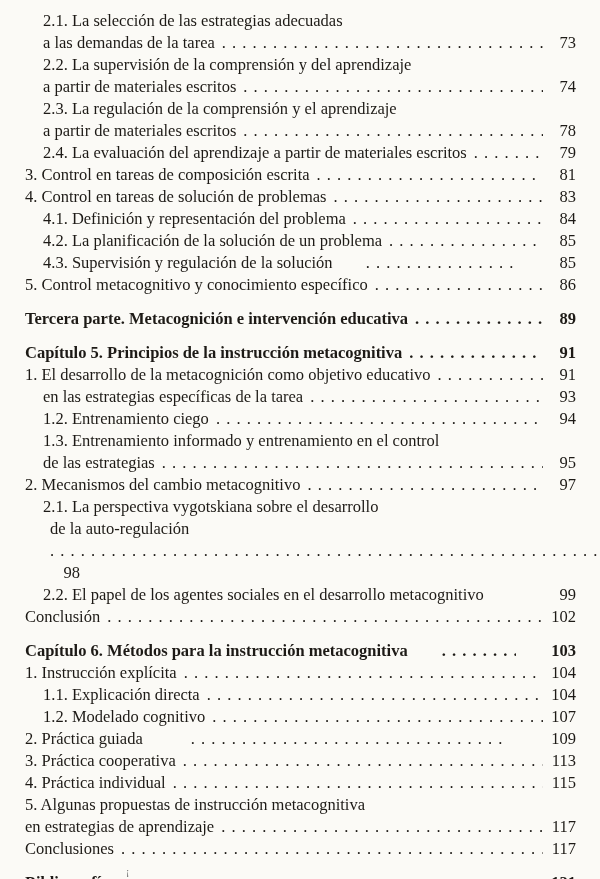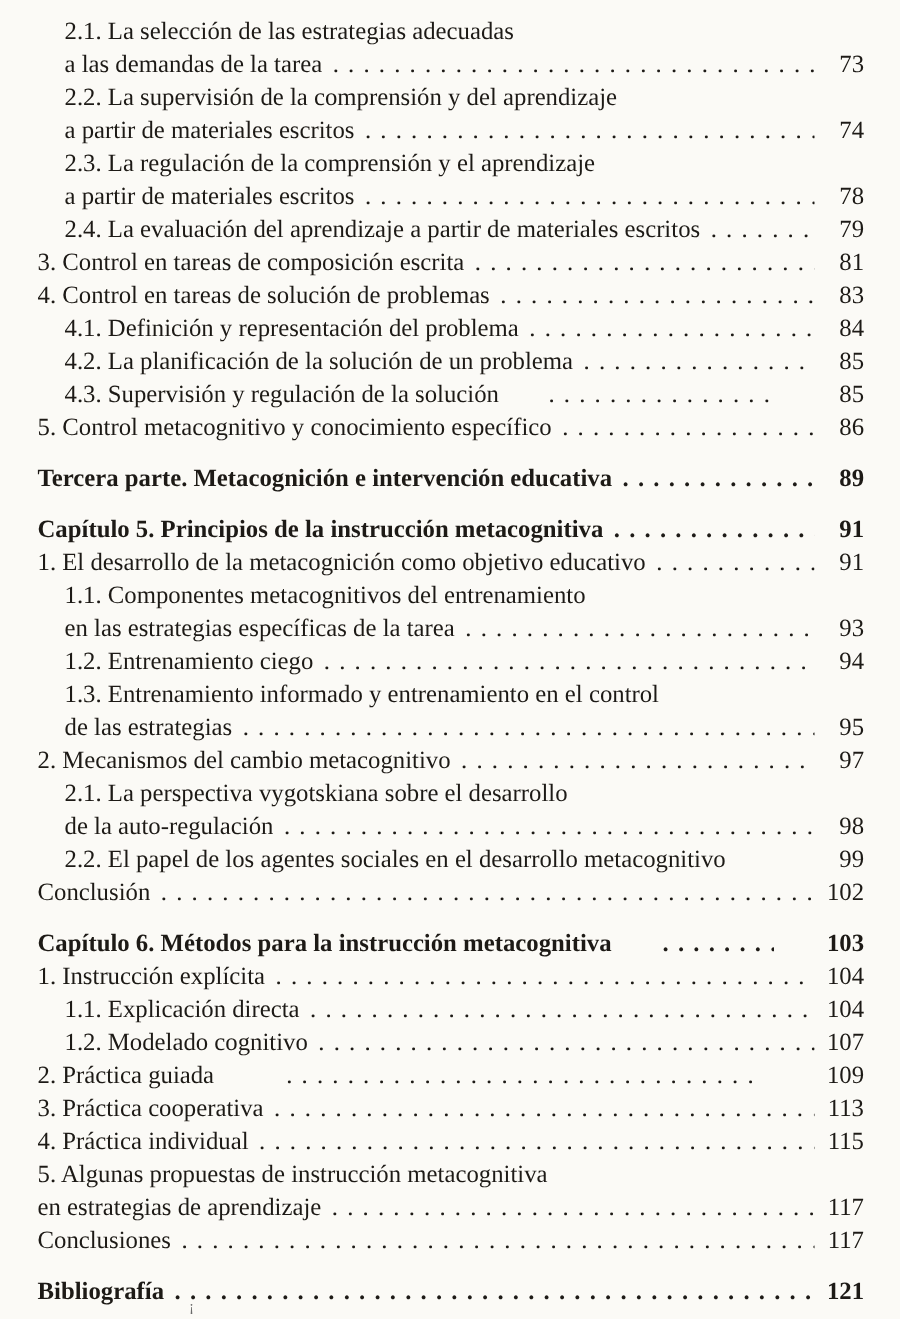--- a/index.html
+++ b/index.html
@@ -120,23 +120,20 @@
       <div class="toc-line bold space" style="padding-left: 0px;">
         <span class="toc-text">Capítulo 5. Principios de la instrucción metacognitiva</span>
         <span class="dots">. . . . . . . . . . . . . . . . . . . . . . . . . . . . . . . . . . . . . . . . . . . . . . . . . . . . . . . . . . . . . . . . . . . . . . . . . . . . . . . . . . . . . . . . . . . . . . . . . . . . . . . . . . . . . . . . . . . . . . . . </span>
         <span class="pnum">91</span>
       </div>
       <div class="toc-line" style="padding-left: 0px;">
         <span class="toc-text">1. El desarrollo de la metacognición como objetivo educativo</span>
         <span class="dots">. . . . . . . . . . . . . . . . . . . . . . . . . . . . . . . . . . . . . . . . . . . . . . . . . . . . . . . . . . . . . . . . . . . . . . . . . . . . . . . . . . . . . . . . . . . . . . . . . . . . . . . . . . . . . . . . . . . . . . . . </span>
         <span class="pnum">91</span>
       </div>
-      <div class="toc-line" style="padding-left: 18px;">
-        <span class="toc-text">1.1. Componentes metacognitivos del entrenamiento</span>
-      </div>
       <div class="toc-line" style="padding-left: 18px; justify-content: center;">
         <span class="toc-text">en las estrategias específicas de la tarea</span>
         <span class="dots">. . . . . . . . . . . . . . . . . . . . . . . . . . . . . . . . . . . . . . . . . . . . . . . . . . . . . . . . . . . . . . . . . . . . . . . . . . . . . . . . . . . . . . . . . . . . . . . . . . . . . . . . . . . . . . . . . . . . . . . . </span>
         <span class="pnum">93</span>
       </div>
       <div class="toc-line" style="padding-left: 18px; align-items: center;">
         <span class="toc-text">1.2. Entrenamiento ciego</span>
         <span class="dots">. . . . . . . . . . . . . . . . . . . . . . . . . . . . . . . . . . . . . . . . . . . . . . . . . . . . . . . . . . . . . . . . . . . . . . . . . . . . . . . . . . . . . . . . . . . . . . . . . . . . . . . . . . . . . . . . . . . . . . . . </span>
         <span class="pnum">94</span>
       </div>
@@ -149,21 +146,21 @@
         <span class="pnum">95</span>
       </div>
       <div class="toc-line" style="padding-left: 0px;">
         <span class="toc-text">2. Mecanismos del cambio metacognitivo</span>
         <span class="dots">. . . . . . . . . . . . . . . . . . . . . . . . . . . . . . . . . . . . . . . . . . . . . . . . . . . . . . . . . . . . . . . . . . . . . . . . . . . . . . . . . . . . . . . . . . . . . . . . . . . . . . . . . . . . . . . . . . . . . . . . </span>
         <span class="pnum">97</span>
       </div>
       <div class="toc-line" style="padding-left: 18px;">
         <span class="toc-text">2.1. La perspectiva vygotskiana sobre el desarrollo</span>
       </div>
-      <div class="toc-line" style="padding-left: 18px;">
+      <div class="toc-line" style="padding-left: 18px; flex-direction: column;">
         <span class="toc-text">de la auto-regulación</span>
         <span class="dots">. . . . . . . . . . . . . . . . . . . . . . . . . . . . . . . . . . . . . . . . . . . . . . . . . . . . . . . . . . . . . . . . . . . . . . . . . . . . . . . . . . . . . . . . . . . . . . . . . . . . . . . . . . . . . . . . . . . . . . . . </span>
         <span class="pnum">98</span>
       </div>
       <div class="toc-line" style="padding-left: 18px;">
         <span class="toc-text">2.2. El papel de los agentes sociales en el desarrollo metacognitivo</span>
         <span class="gap"></span>
         <span class="pnum">99</span>
       </div>
       <div class="toc-line" style="padding-left: 0px;">

